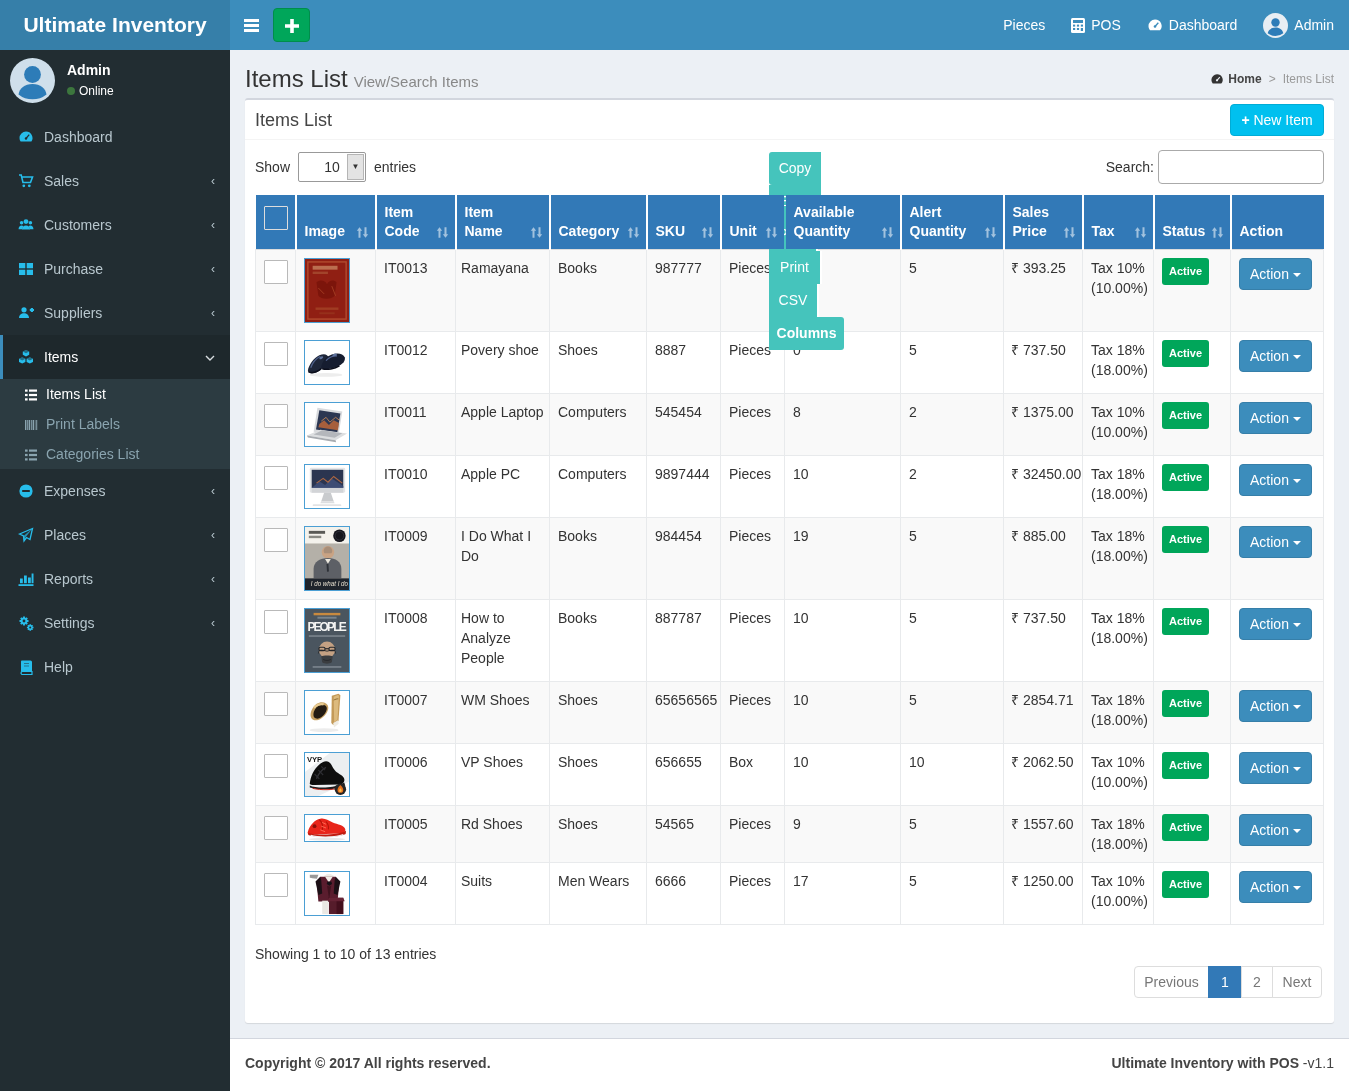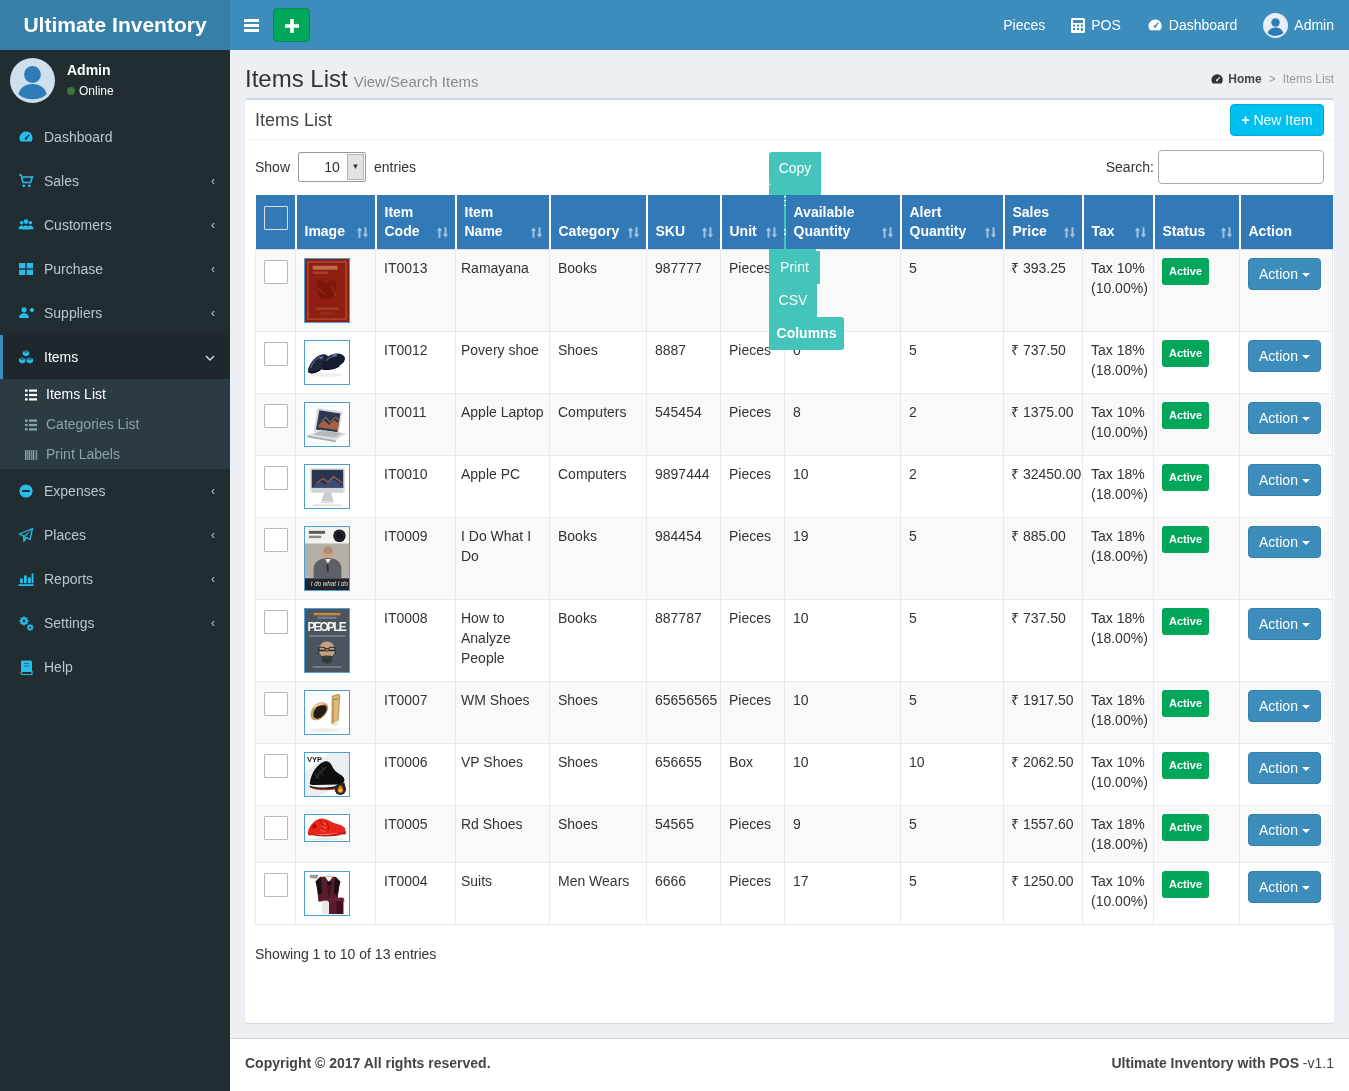--- a/index.html
+++ b/index.html
@@ -187,41 +187,41 @@
                     <rect x="1" y="5.9" width="2.6" height="2.2"></rect>
                     <rect x="5" y="5.9" width="8" height="2.2"></rect>
                     <rect x="1" y="10.3" width="2.6" height="2.2"></rect>
                     <rect x="5" y="10.3" width="8" height="2.2"></rect>
                   </g>
                 </svg></span>Items List</a>
           </li>
         <li>
             <a><span class="mi"><svg width="14" height="14" viewBox="0 0 14 14">
                   <g fill="#8aa4af">
-                    <rect x="1" y="1.5" width="2.6" height="2.2"></rect>
-                    <rect x="5" y="1.5" width="8" height="2.2"></rect>
-                    <rect x="1" y="5.9" width="2.6" height="2.2"></rect>
-                    <rect x="5" y="5.9" width="8" height="2.2"></rect>
-                    <rect x="1" y="10.3" width="2.6" height="2.2"></rect>
-                    <rect x="5" y="10.3" width="8" height="2.2"></rect>
-                  </g>
-                </svg></span>Categories List</a>
-          </li>
-        <li>
-            <a><span class="mi"><svg width="14" height="14" viewBox="0 0 14 14">
-                  <g fill="#8aa4af">
                     <rect x="1" y="2" width="1.4" height="10"></rect>
                     <rect x="3" y="2" width=".8" height="10"></rect>
                     <rect x="4.6" y="2" width="1.6" height="10"></rect>
                     <rect x="7" y="2" width=".8" height="10"></rect>
                     <rect x="8.6" y="2" width="1.4" height="10"></rect>
                     <rect x="10.8" y="2" width=".6" height="10"></rect>
                     <rect x="12.2" y="2" width="1" height="10"></rect>
                   </g>
                 </svg></span>Print Labels</a>
+          </li>
+        <li>
+            <a><span class="mi"><svg width="14" height="14" viewBox="0 0 14 14">
+                  <g fill="#8aa4af">
+                    <rect x="1" y="1.5" width="2.6" height="2.2"></rect>
+                    <rect x="5" y="1.5" width="8" height="2.2"></rect>
+                    <rect x="1" y="5.9" width="2.6" height="2.2"></rect>
+                    <rect x="5" y="5.9" width="8" height="2.2"></rect>
+                    <rect x="1" y="10.3" width="2.6" height="2.2"></rect>
+                    <rect x="5" y="10.3" width="8" height="2.2"></rect>
+                  </g>
+                </svg></span>Categories List</a>
           </li>
       </ul>
     </li>
     <li>
         <a><span class="mi"><svg width="16" height="16" viewBox="0 0 16 16">
               <circle cx="8" cy="8" r="6.6" fill="#27bdeb"></circle>
               <rect x="4.2" y="7" width="7.6" height="2" fill="#222d32"></rect>
             </svg></span>Expenses<span class="arrow">‹</span></a>
       </li>
     <li>
@@ -328,21 +328,21 @@
                     <path fill="#fff" d="M9.5 11.8 6.8 8.2H8.5V1.2h2V8.2h1.7Z"></path>
                   </svg></th>
                 <th style="width:79px">Sales Price<svg class="sort" width="13" height="13" viewBox="0 0 13 13">
                     <path fill="#fff" d="M3.5 1.2 6.2 4.8H4.5V11.8H2.5V4.8H.8Z"></path>
                     <path fill="#fff" d="M9.5 11.8 6.8 8.2H8.5V1.2h2V8.2h1.7Z"></path>
                   </svg></th>
                 <th style="width:71px">Tax<svg class="sort" width="13" height="13" viewBox="0 0 13 13">
                     <path fill="#fff" d="M3.5 1.2 6.2 4.8H4.5V11.8H2.5V4.8H.8Z"></path>
                     <path fill="#fff" d="M9.5 11.8 6.8 8.2H8.5V1.2h2V8.2h1.7Z"></path>
                   </svg></th>
-                <th style="width:86px">Status<svg class="sort" width="13" height="13" viewBox="0 0 13 13">
+                <th style="width:77px">Status<svg class="sort" width="13" height="13" viewBox="0 0 13 13">
                     <path fill="#fff" d="M3.5 1.2 6.2 4.8H4.5V11.8H2.5V4.8H.8Z"></path>
                     <path fill="#fff" d="M9.5 11.8 6.8 8.2H8.5V1.2h2V8.2h1.7Z"></path>
                   </svg></th>
                 <th style="width:93px">Action</th>
               </tr>
             </thead>
           <tbody>
 <tr class="odd">
 <td><span class="cb"></span></td>
 <td>
@@ -528,21 +528,21 @@
                     <ellipse cx="20" cy="41" rx="15" ry="2" fill="#ececec"></ellipse>
                   </svg>
                 </td>
 <td>IT0007</td>
 <td class="nm">WM Shoes</td>
 <td>Shoes</td>
 <td>65656565</td>
 <td>Pieces</td>
 <td>10</td>
 <td>5</td>
-<td class="pr">₹ 1917.50</td>
+<td class="pr">₹ 2854.71</td>
 <td class="tx">Tax 18%<br>(18.00%)</td>
 <td><span class="badge-a">Active</span></td>
 <td><span class="btn-act">Action<span class="caret"></span></span></td>
 </tr>
 <tr class="even">
 <td><span class="cb"></span></td>
 <td>
                   <svg class="thumb" width="46" height="45" viewBox="0 0 46 45" preserveAspectRatio="none">
                     <rect width="46" height="45" fill="#fff"></rect>
                     <path d="M46 0v30L14 45H0V20L26 0z" fill="#eceff1"></path>
@@ -626,18 +626,24 @@
 <td>5</td>
 <td class="pr">₹ 1250.00</td>
 <td class="tx">Tax 10%<br>(10.00%)</td>
 <td><span class="badge-a">Active</span></td>
 <td><span class="btn-act">Action<span class="caret"></span></span></td>
 </tr>
 </tbody>
         </table>
         <div class="tbl-foot">
           <div class="showing">Showing 1 to 10 of 13 entries</div>
+          <div class="pager">
+              <a class="first">Previous</a>
+              <a class="cur p1">1</a>
+              <a class="p2">2</a>
+              <a class="last">Next</a>
+            </div>
         </div>
       </div>
     </div>
   </div>
 </div>
 <div class="main-footer"><b>Copyright © 2017 All rights reserved.</b><span class="right"><b>Ultimate Inventory with POS</b> -v1.1</span></div>
 
 </body></html>

